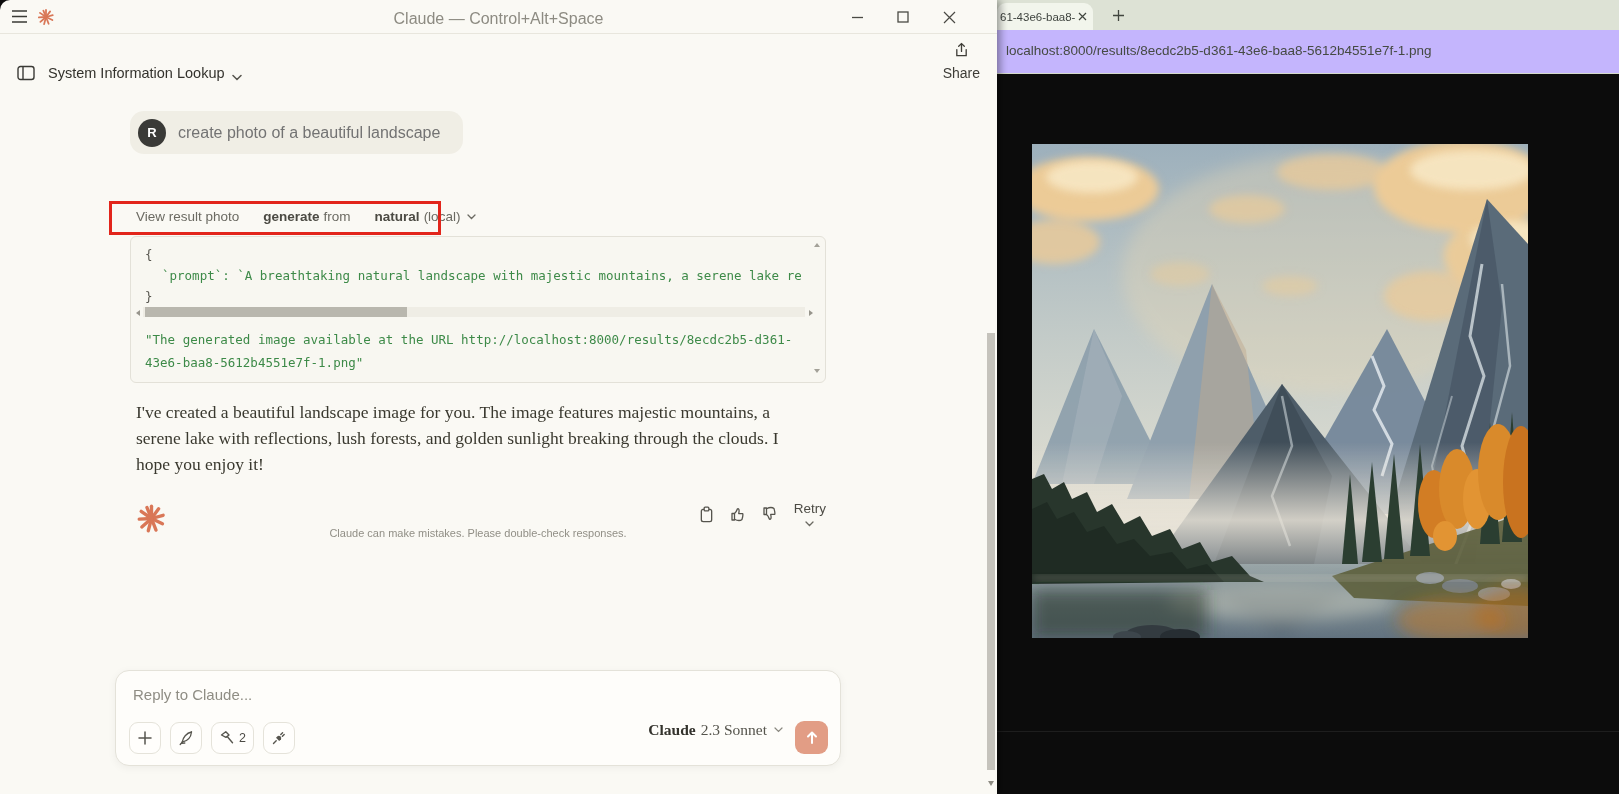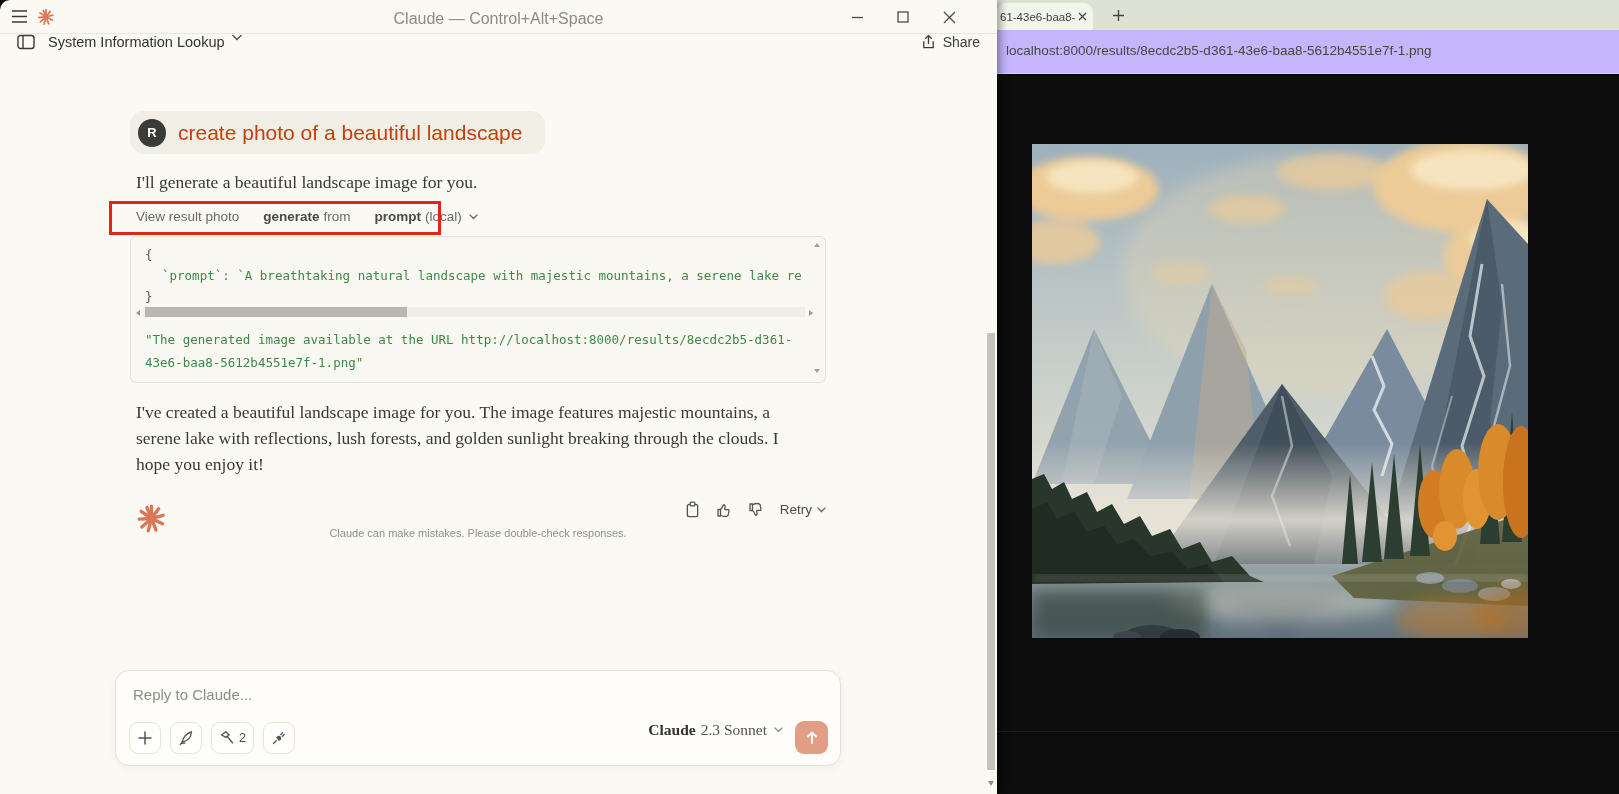--- a/index.html
+++ b/index.html
@@ -31,31 +31,31 @@
   .claude-window { position:absolute; left:0; top:0; width:997px; height:794px; background:#faf9f4;
                    border-top-left-radius:10px; box-shadow:3px 0 8px rgba(0,0,0,.4); }
   .titlebar { position:absolute; top:0; left:0; right:0; height:34px; border-bottom:1px solid #e8e6dd; }
   .hamburger { position:absolute; left:11px; top:9px; }
   .app-logo { position:absolute; left:37px; top:8px; }
   .window-title { position:absolute; left:200px; right:200px; top:10px; text-align:center;
                   font-size:16px; color:#8d8b82; }
   .win-controls { position:absolute; right:40px; top:0; height:34px; display:flex; gap:30px; align-items:center; }
   .win-btn { width:16px; height:16px; display:flex; align-items:center; justify-content:center; color:#4a4a44; }
 
-  .app-header { position:absolute; top:34px; left:0; right:0; height:47px; display:flex; align-items:flex-start; padding:0 17px; }
+  .app-header { position:absolute; top:34px; left:0; right:0; height:47px; display:flex; align-items:flex-end; padding:0 17px; }
   .sidebar-toggle { margin-right:13px; }
   .conv-title { font-size:14.5px; font-weight:500; color:#33322c; margin-right:7px; }
-  .share-btn { margin-left:auto; display:flex; align-items:center; gap:7px; font-size:14px; color:#3e3d37; }
+  .share-btn { margin-left:auto; display:flex; align-items:center; gap:7px; font-size:14px; color:#3e3d37;flex-direction:column; }
 
   
   .user-bubble { position:absolute; left:130px; top:111px; height:43px; background:#f0eee5;
                  border-radius:14px; display:flex; align-items:center; gap:12px; padding:0 23px 0 8px; }
   .avatar { width:28px; height:28px; border-radius:50%; background:#3a3a37; color:#fff;
             font-size:13px; font-weight:bold; display:flex; align-items:center; justify-content:center; }
-  .user-text { font-size:21px; color:#c2410c; }
+  .user-text { font-size:16px; color:#737373; }
   .serif { font-family:"Liberation Serif", serif; color:#3a392f; }
   .intro { position:absolute; left:136px; top:172px; font-size:17.5px; }
 
   .tool-row { position:absolute; left:136px; top:209px; display:flex; align-items:center; gap:4px;
               font-size:13.5px; color:#6b6a62; }
   .tool-row b { color:#4b4a43; font-weight:700;margin-left:20px; }
   .annotation-box { position:absolute; left:109px; top:201px; width:332px; height:34px;
                     border:3px solid #e2251b; z-index:60; pointer-events:none; }
 
   .code-card { position:absolute; left:130px; top:236px; width:696px; height:147px; background:#f8f7f1;
@@ -76,21 +76,21 @@
   .vs-down { top:132px; border-top:4px solid #a3a198; }
   .result-text { position:absolute; left:14px; top:92px; width:676px; font-size:12.5px; line-height:22.5px;
                  color:#3d8a48; overflow-wrap:anywhere; }
 
   .response { position:absolute; left:136px; top:399px; width:668px; font-size:17.5px; line-height:26px; }
 
   .resp-logo { position:absolute; left:136px; top:503px; }
   .action-row { position:absolute; left:130px; top:501px; width:696px; display:flex;
                 justify-content:flex-end; align-items:center; gap:16px; }
   .action-icon { color:#55544d; display:flex; }
-  .retry { display:flex; align-items:center; gap:5px; font-size:13.5px; color:#4c4b44; }
+  .retry { display:flex; align-items:center; gap:5px; font-size:13.5px; color:#4c4b44;flex-direction:column; }
   .disclaimer { position:absolute; left:130px; top:527px; width:696px; text-align:center;
                 font-size:11px; color:#918f86; }
 
   .composer { position:absolute; left:115px; top:670px; width:726px; height:96px; background:#fefdfa;
               border:1px solid #e4e2d9; border-radius:14px; box-shadow:0 2px 8px rgba(0,0,0,.05); }
   .placeholder { position:absolute; left:17px; top:15px; font-size:15px; color:#8f8d84; }
   .composer-buttons { position:absolute; left:13px; bottom:11px; display:flex; gap:9px; }
   .cbtn { height:32px; min-width:32px; padding:0 7px; background:#fffefc; border:1px solid #e5e3da;
           border-radius:9px; display:flex; align-items:center; justify-content:center; gap:4px; color:#57564f; }
   .tools-count { font-size:12.5px; color:#4c4b45; }
@@ -301,27 +301,26 @@
         </svg>
       <span>Share</span>
     </span>
   </div>
 
   <div class="user-bubble">
     <span class="avatar">R</span>
     <span class="user-text">create photo of a beautiful landscape</span>
   </div>
 
-  <div class="intro serif">I'll generate a beautiful landscape image for you.</div>
 
   <div class="tool-row">
     <span>View result photo</span>
     <b>generate</b>
     <span>from</span>
-    <b>prompt</b>
+    <b>natural</b>
     <span>(local)</span>
     <span style="display:flex;margin-left:3px">
       <svg width="9" height="6" viewBox="0 0 9 6">
           <path d="M1 1 L4.5 4.5 L8 1" fill="none" stroke="#6b6a62" stroke-width="1.3" stroke-linecap="round"></path>
         </svg>
     </span>
   </div>
   <div class="annotation-box"></div>
 
   <div class="code-card">

